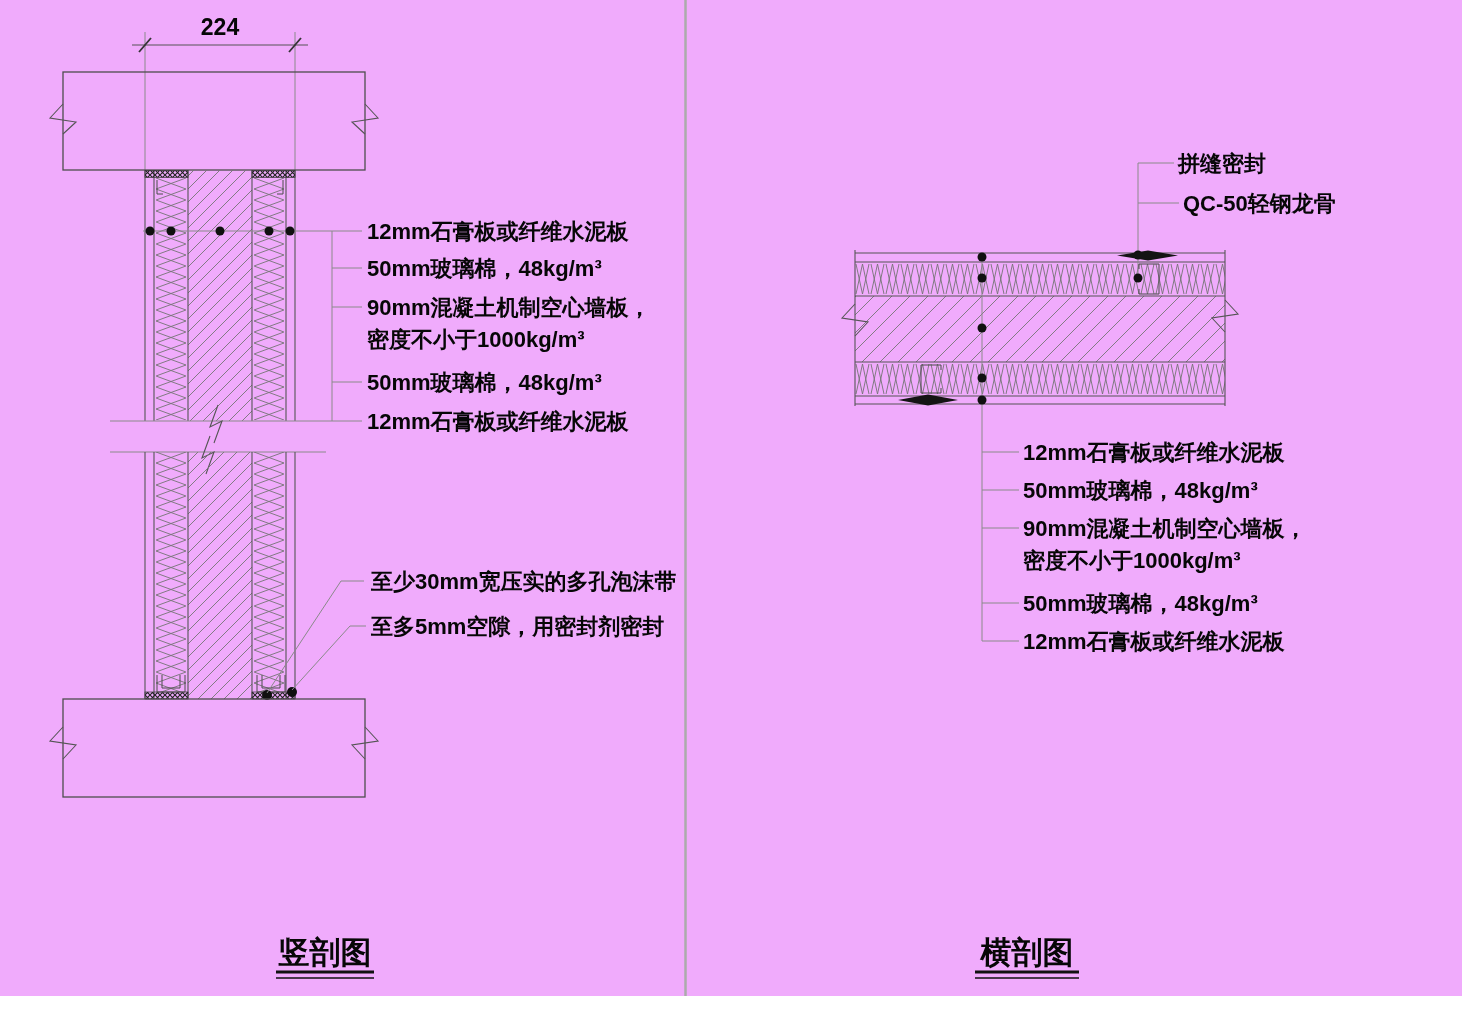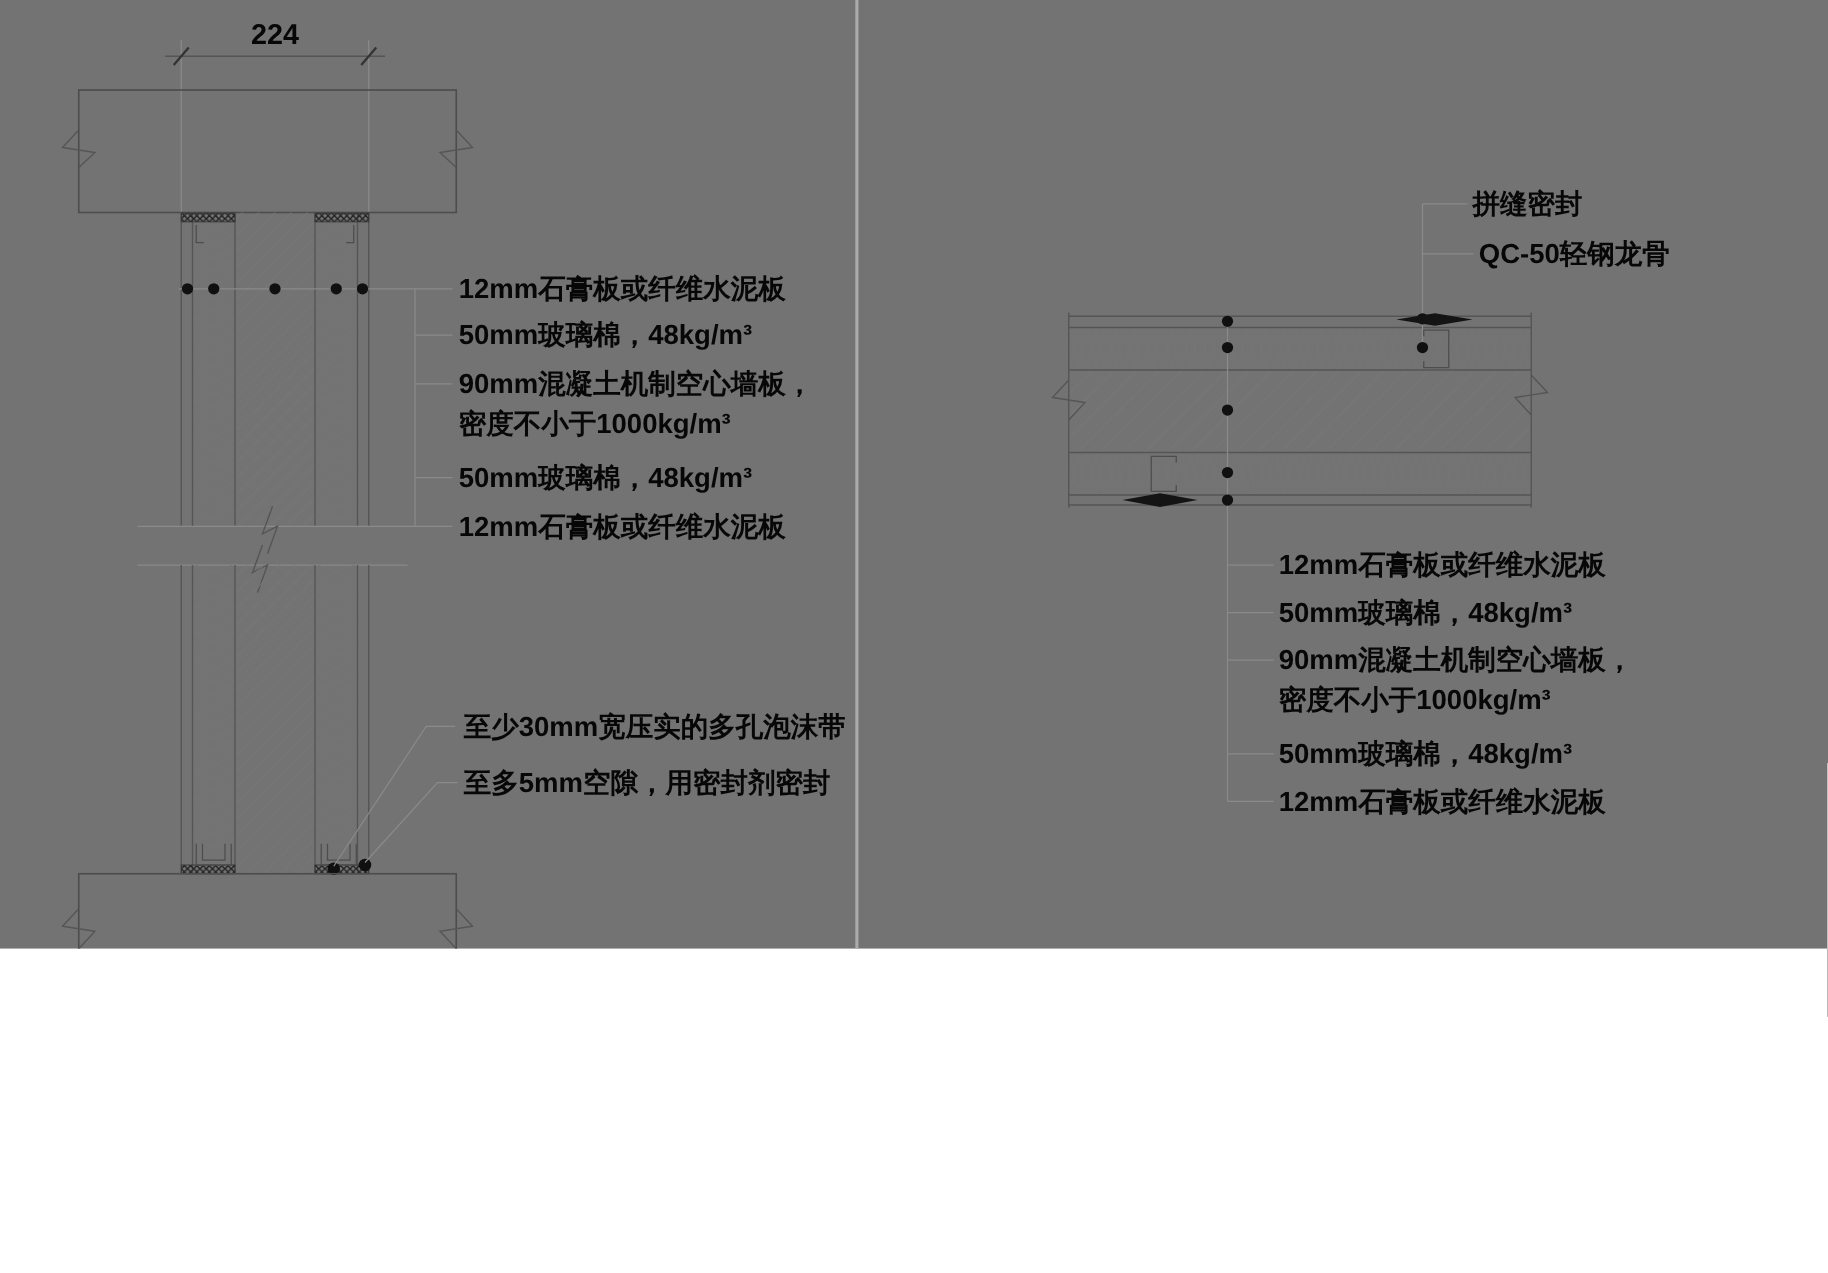--- a/index.html
+++ b/index.html
@@ -1,16 +1,16 @@
 <!DOCTYPE html>
 <html><head>
 <meta charset="utf-8">
 <style>
   html,body{margin:0;padding:0;background:#ffffff;}
-  #stage{position:relative;width:1462px;height:759px;background:#737373;overflow:hidden;}
+  #stage{position:relative;width:1462px;height:996px;background:#f0abfc;overflow:hidden;}
   svg{position:absolute;left:0;top:0;}
   .t{font-family:"Liberation Sans","DejaVu Sans",sans-serif;font-weight:700;fill:#070707;}
   .lbl{font-size:22px;}
   .ttl{font-size:31px;}
   .dim{font-size:23px;}
   .ln{stroke:#555555;stroke-width:1.1;fill:none;}
   .ln2{stroke:#4d4d4d;stroke-width:1.3;fill:none;}
   .thin{stroke:#8a8a8a;stroke-width:1;fill:none;}
   .tick{stroke:#333333;stroke-width:1.8;fill:none;}
   .dot{fill:#101010;stroke:none;}

